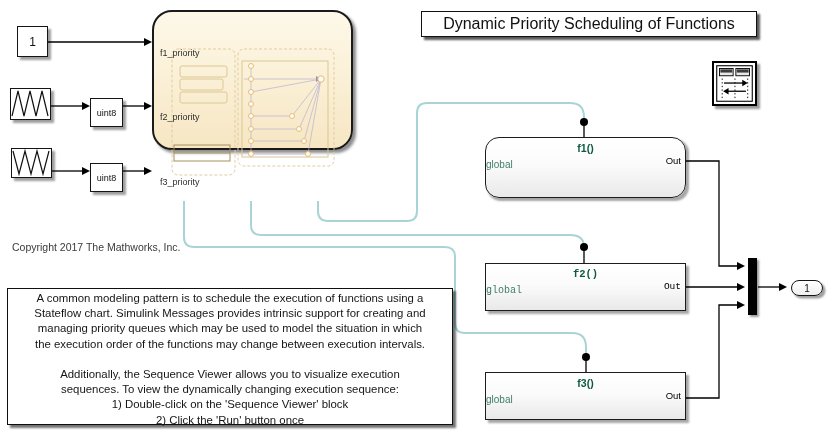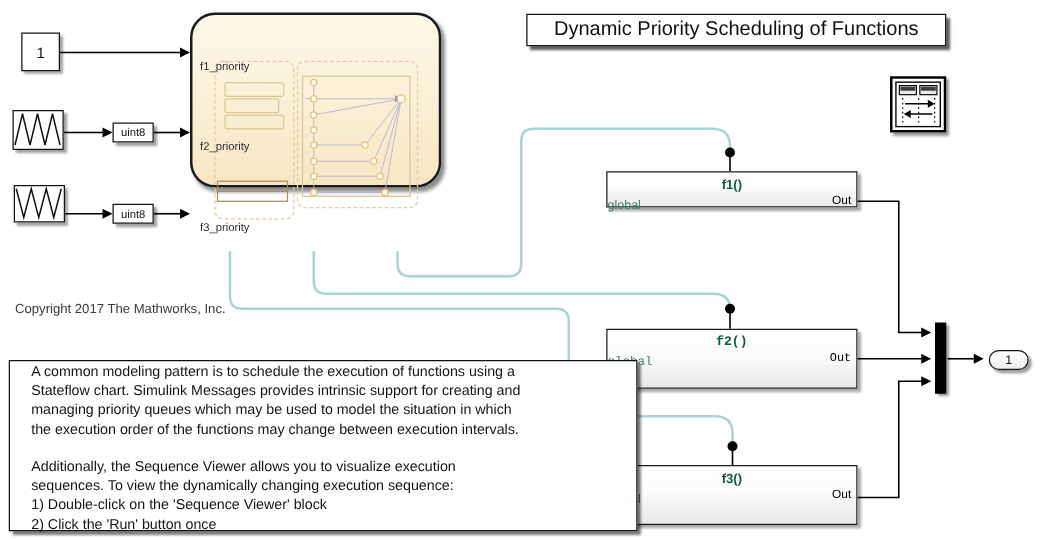--- a/index.html
+++ b/index.html
@@ -11,54 +11,54 @@
             box-shadow:2.5px 2.5px 2px rgba(0,0,0,0.38);}
   .center{display:flex;align-items:center;justify-content:center;}
   
   #const1{left:17px;top:26px;width:31px;height:31px;font-size:12px;color:#111;}
   #outport1{left:791px;top:280px;width:32px;height:16px;border-radius:8px;
             background:linear-gradient(#ffffff,#efefef);font-size:10px;color:#111;}
   
   #siggen1{left:10px;top:88px;width:41px;height:32px;}
   #siggen2{left:11px;top:148px;width:41px;height:30px;}
   
-  .uint8{width:33px;height:16px;font-size:9px;color:#111;letter-spacing:0;}
+  .uint8{width:33px;height:29px;font-size:9px;color:#111;letter-spacing:0;}
   #uint8a{left:90px;top:98px;}
   #uint8b{left:90px;top:163px;}
   
   #chart{left:152px;top:10px;width:201px;height:140px;border:2px solid #1a1a1a;border-radius:20px;
          background:linear-gradient(#fdf8e9 0%,#fbf1d8 45%,#f6e6c3 100%);
          box-shadow:3px 3px 3px rgba(0,0,0,0.45);}
   .chart-port{position:absolute;left:6px;font-size:9px;color:#2e2e2e;z-index:3;}
   
   .fnblock{left:485px;width:201px;height:48px;border:1.5px solid #1c1c1c;
            background:linear-gradient(#ffffff 0%,#fbfbfb 45%,#e9e9e9 100%);
            box-shadow:2.5px 2.5px 2px rgba(0,0,0,0.35);}
-  #fn1{top:137px;height:29px;}
+  #fn1{top:137px;height:61px;border-radius:14px;}
   #fn2{top:263px;font-family:Liberation Mono, monospace;}
   #fn3{top:372px;}
   .fn-title{position:absolute;left:0;right:0;top:4px;text-align:center;
             font-size:10.5px;font-weight:bold;color:#0d5a42;}
   .fn-sub{position:absolute;left:0;right:0;top:21px;
           font-size:10px;color:#417e6b;}
   .fn-out{position:absolute;right:4px;top:17px;font-size:9.5px;color:#000;}
   
   #mux{left:748px;top:258px;width:9px;height:57px;background:#000;
        box-shadow:2px 2px 2px rgba(0,0,0,0.4);}
   
   #titlebox{left:421px;top:11px;width:336px;height:26px;border:1.5px solid #111;background:#fff;
             box-shadow:3px 3px 2px rgba(0,0,0,0.65);font-size:16px;color:#111;}
   
   #seqviewer{left:712px;top:61px;width:45px;height:45px;border:2px solid #000;background:#fff;
              box-shadow:2.5px 2.5px 2px rgba(0,0,0,0.4);}
   
   #copyright{left:12px;top:241px;font-size:10.5px;color:#3a3a3a;z-index:2;}
-  #descbox{left:7px;top:288px;width:503px;height:137px;border:1.6px solid #0f0f0f;background:#fff;
+  #descbox{left:7px;top:288px;width:446px;height:137px;border:1.6px solid #0f0f0f;background:#fff;
            box-shadow:3px 3px 2px rgba(0,0,0,0.55);padding:2px 17px;
-           font-size:11.4px;line-height:15.2px;color:#151515;white-space:pre-line;}
+           font-size:11.4px;line-height:15.2px;color:#151515;white-space:pre-line;text-align:center;}
 </style>
 </head>
 <body>
 
 <div id="canvas">
 
   <svg class="wires" width="832" height="432" viewBox="0 0 832 432">
 
     <g fill="none" stroke="#a9d4d6" stroke-width="2">
       <path d="M318 201 L318 211 Q318 221 328 221 L407 221 Q417 221 417 211 L417 113 Q417 103 427 103 L570 103 Q584 103 584 117 L584 122"></path>

